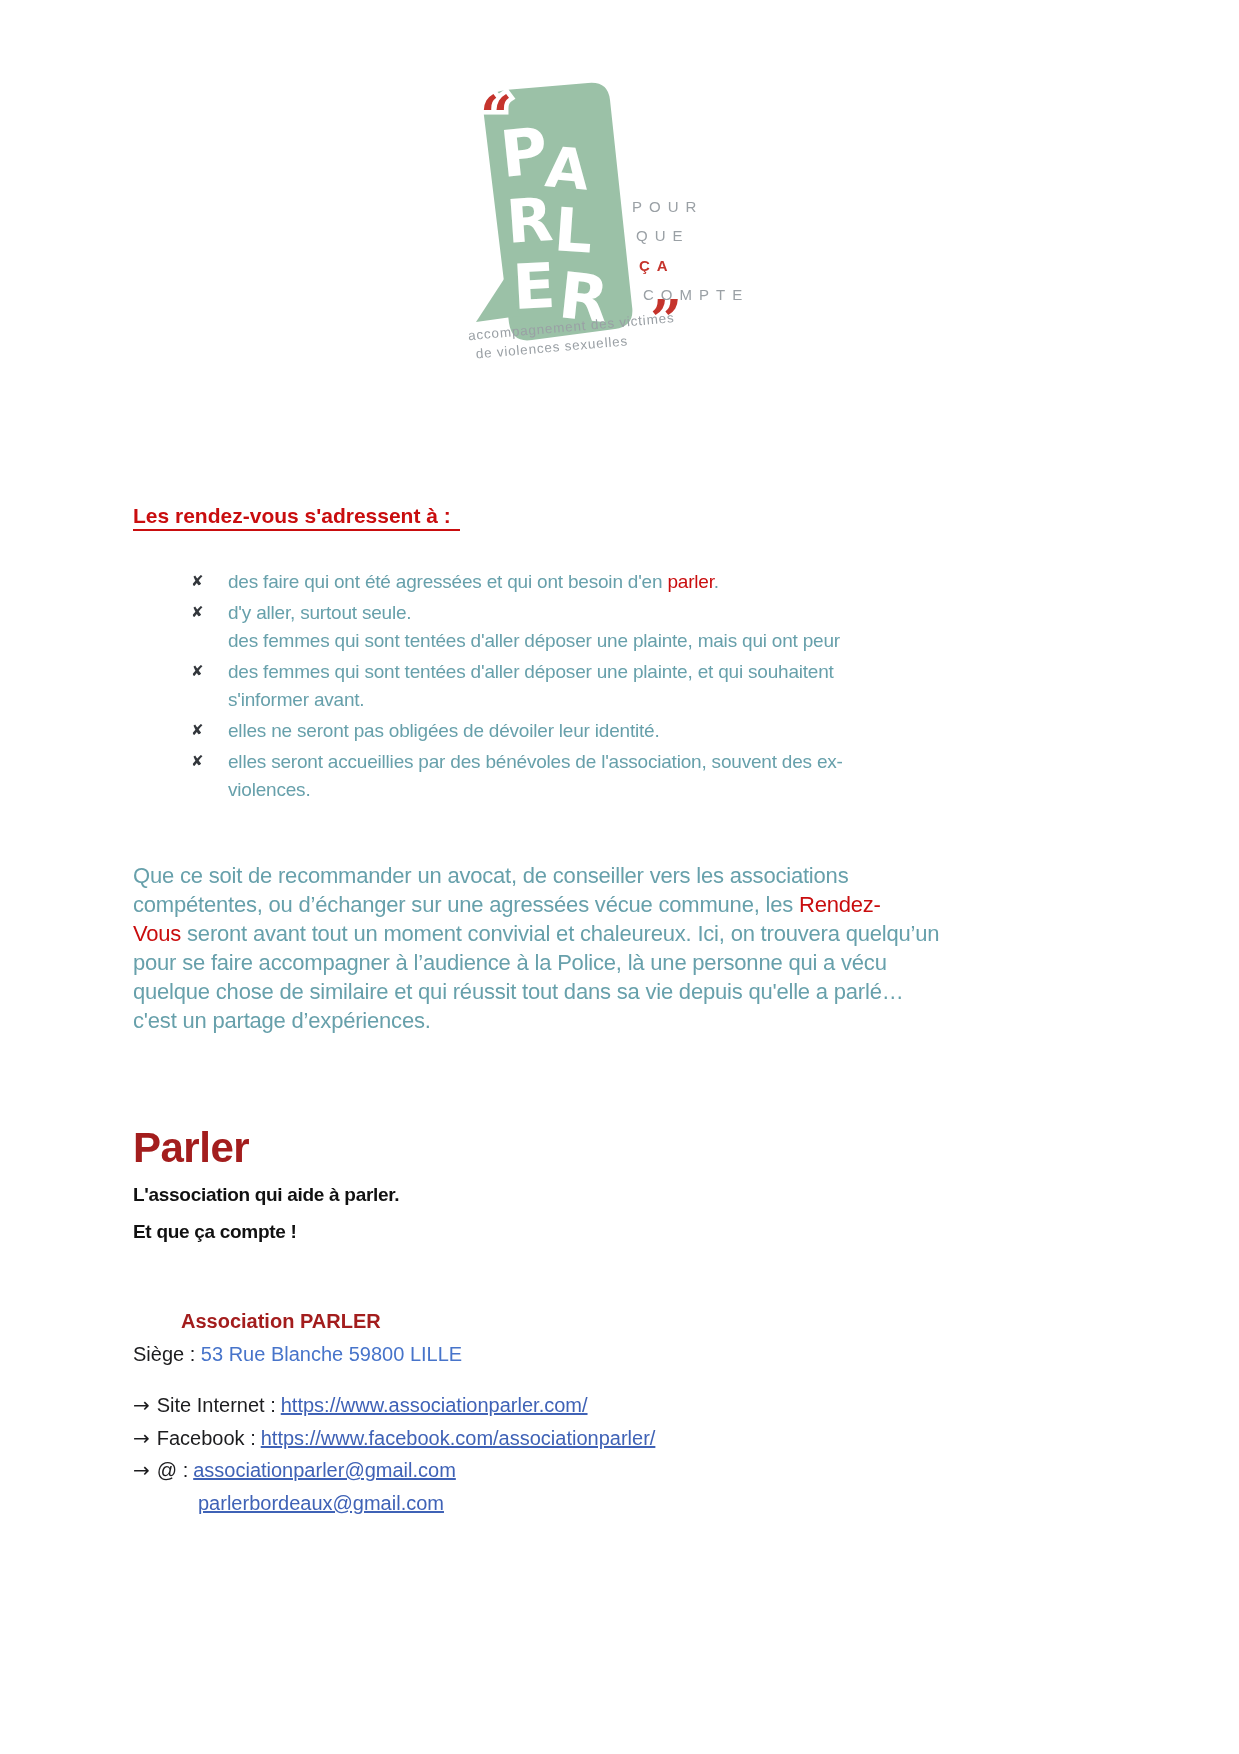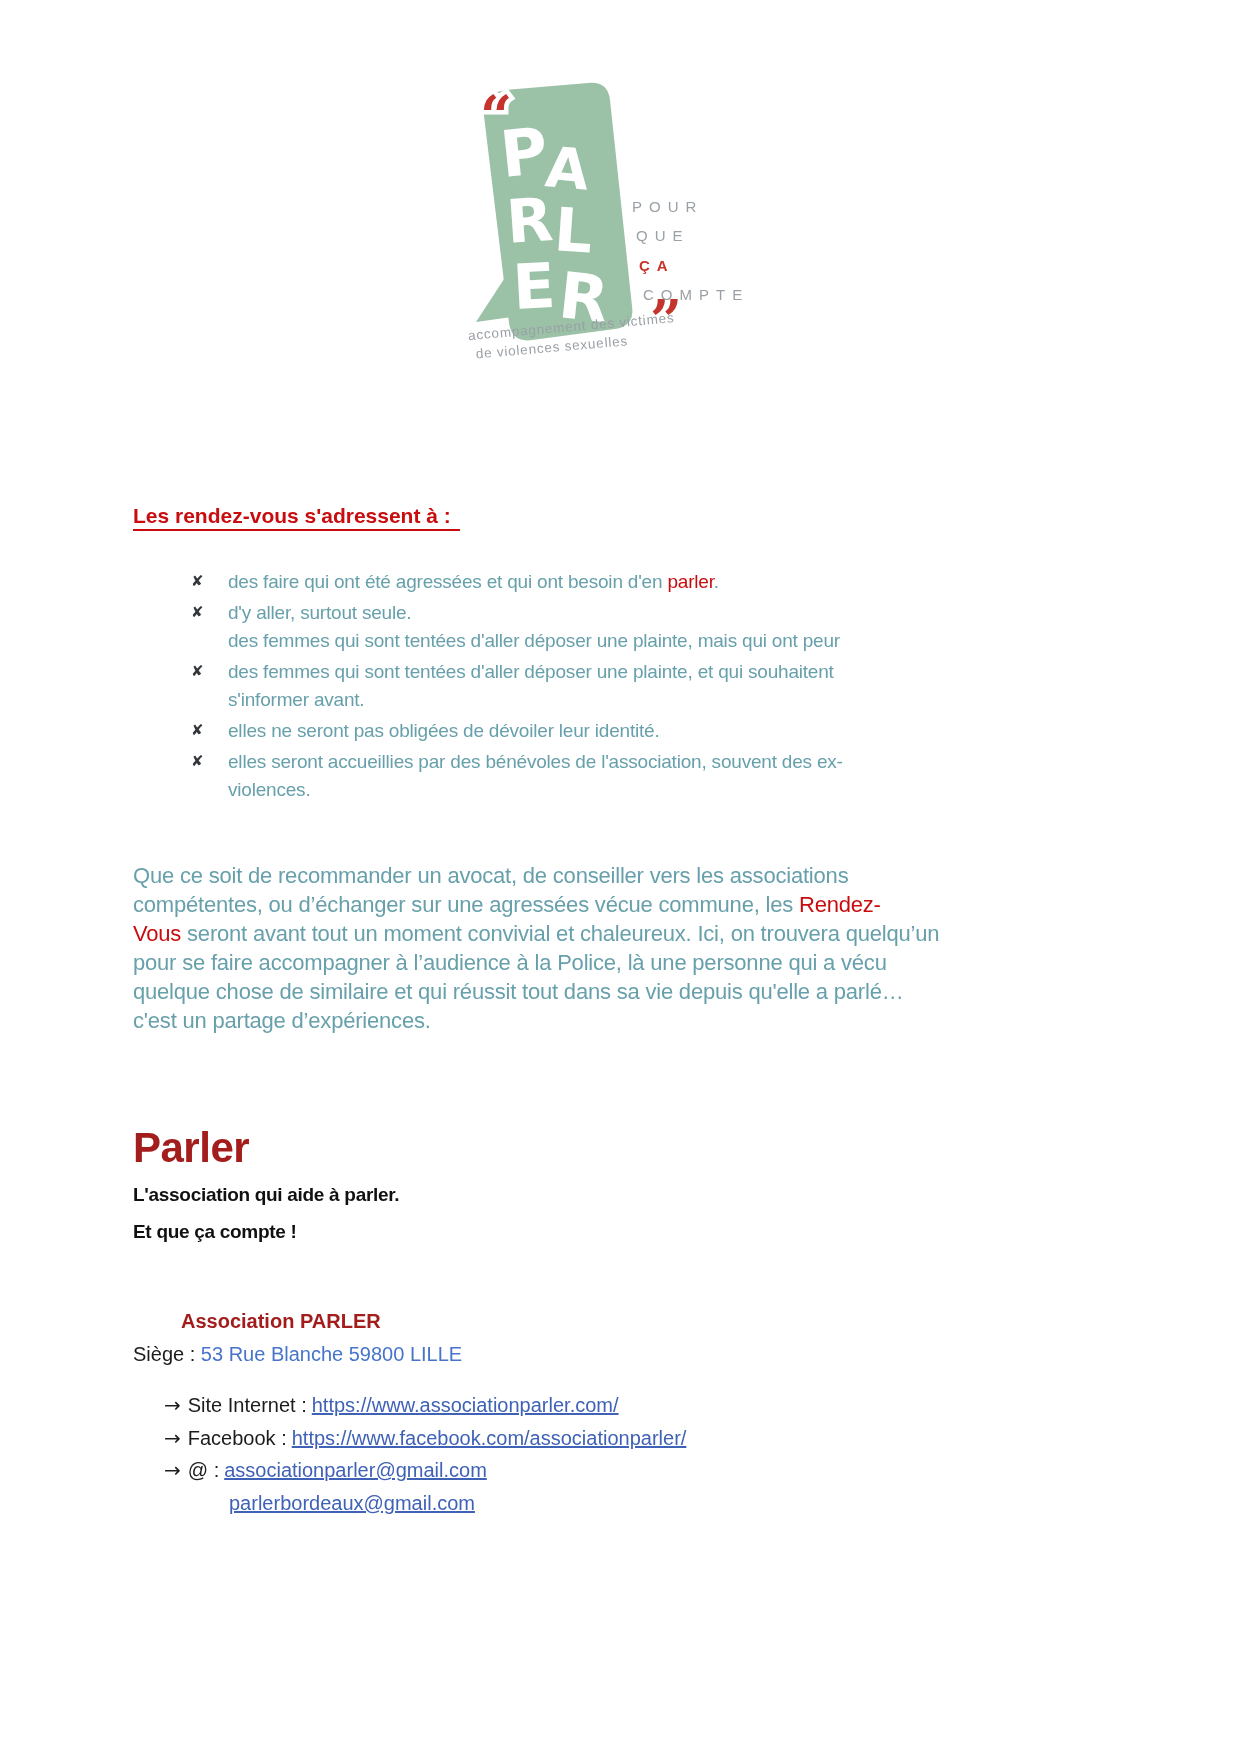--- a/index.html
+++ b/index.html
@@ -44,21 +44,21 @@
     position:absolute;left:133px;top:1124px;
     font-size:42px;font-weight:bold;color:#a31d1d;letter-spacing:-0.5px;
   }
   .brand-sub{position:absolute;left:133px;top:1176px;font-size:19px;font-weight:bold;color:#111;line-height:37px;letter-spacing:-0.3px;}
   
   .contact-org{position:absolute;left:133px;top:1310px;font-size:20px;font-weight:bold;color:#a31d1d;margin-left:48px;}
   .contact-siege{position:absolute;left:133px;top:1343px;font-size:20px;color:#1c1c1e;}
   .contact-siege .addr{color:#4774ca;text-align:center;}
   
   .links{position:absolute;left:133px;top:1389px;}
-  .link-row{font-size:20px;line-height:32.5px;white-space:nowrap;margin-left:31px;}
+  .link-row{font-size:20px;line-height:32.5px;white-space:nowrap;}
   .link-row .arrow{font-family:"DejaVu Sans",sans-serif;color:#1c1c1e;margin-right:7px;}
   .link-row .lbl{color:#1c1c1e;margin-right:5px;}
   .link-row .url{color:#3f62b6;text-decoration:underline;cursor:pointer;}
   .link-row.indent{padding-left:65px;}
 </style>
 </head>
 <body>
 
 <div class="page">
 

